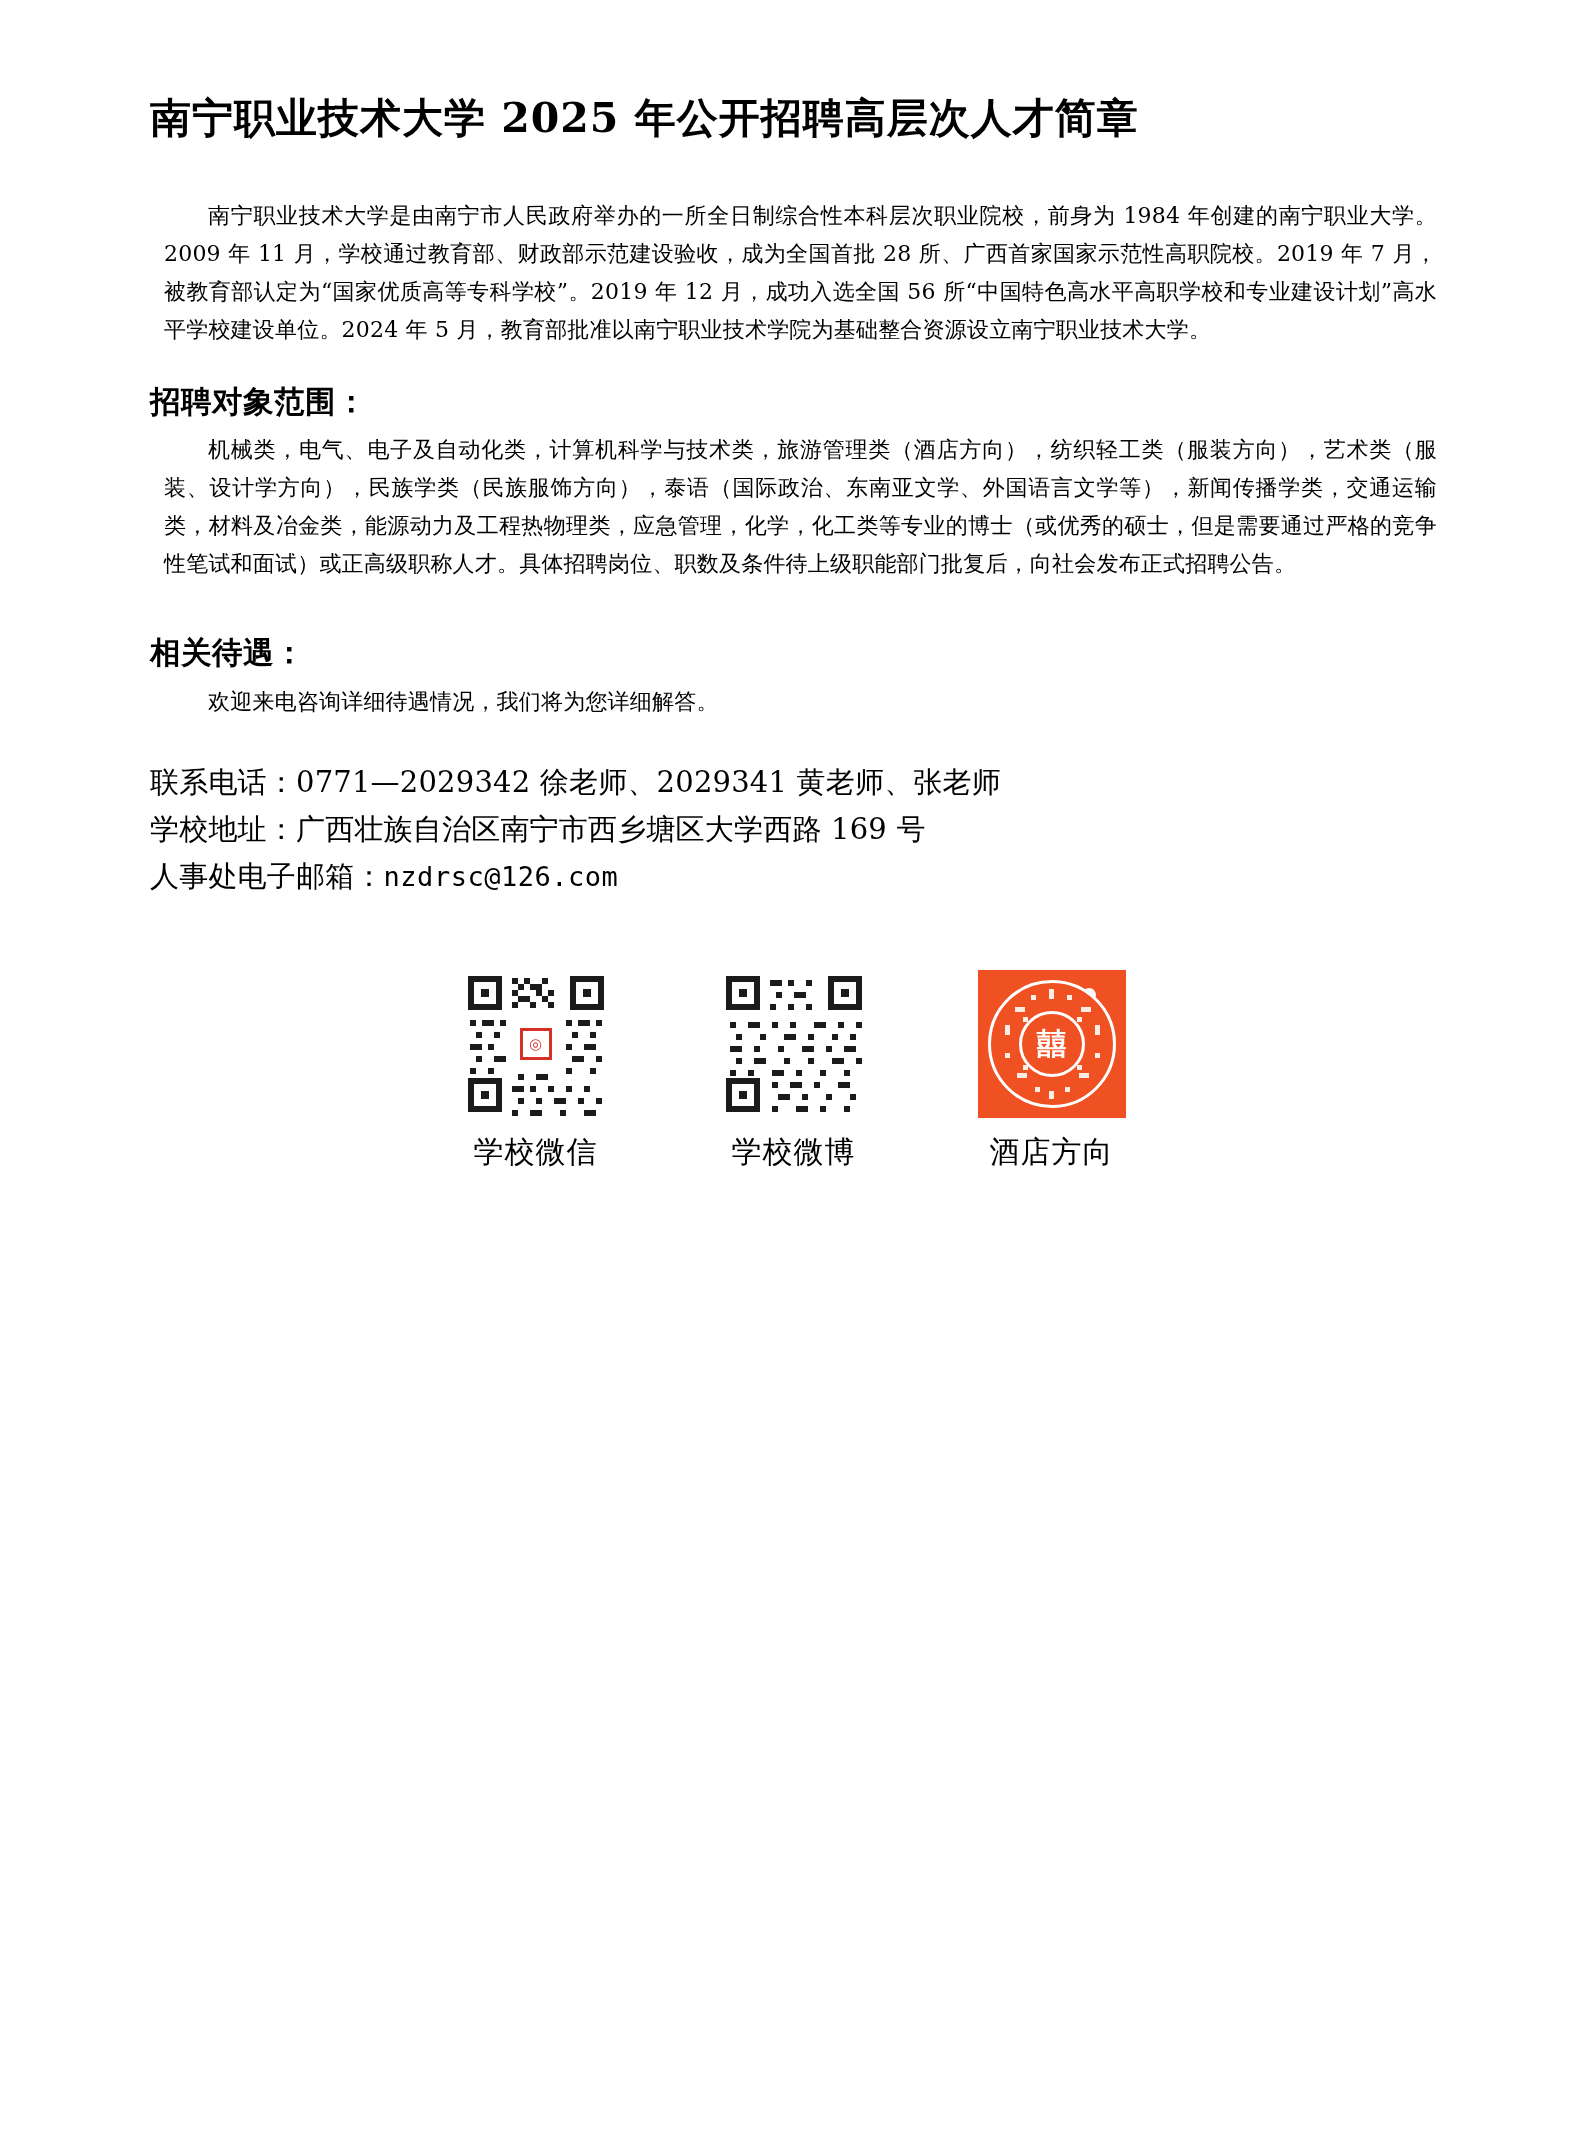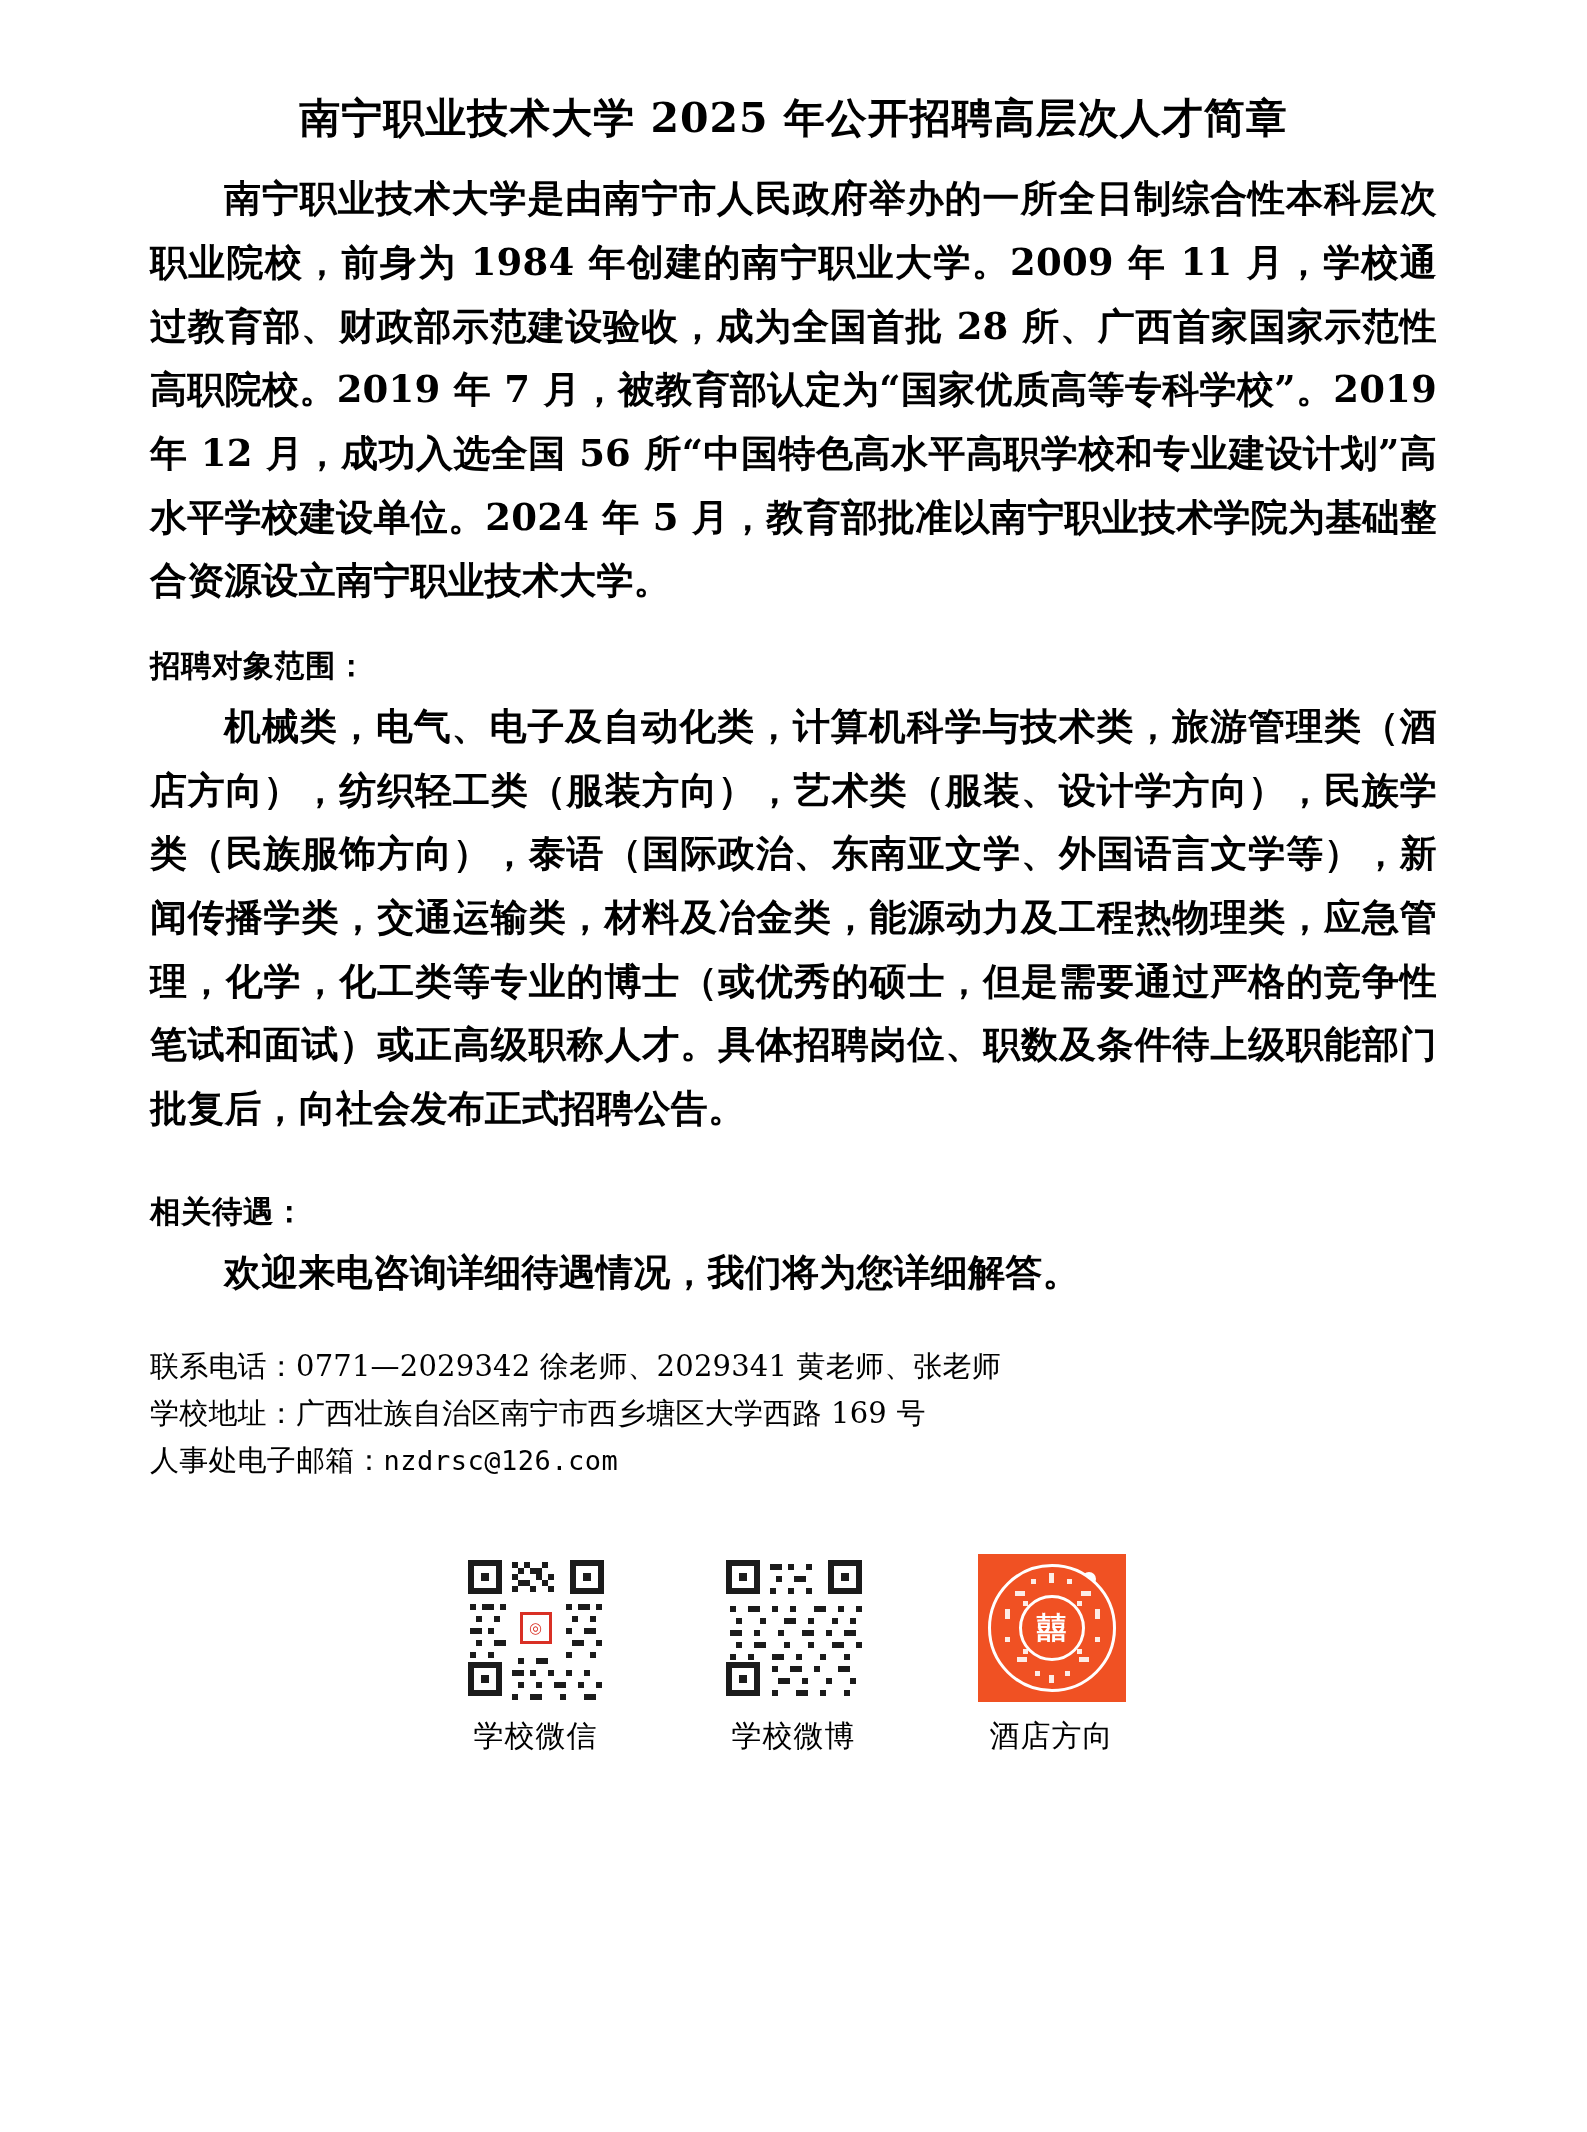--- a/index.html
+++ b/index.html
@@ -14,37 +14,35 @@
     color: #000000;
   }
   .page {
     width: 1587px;
     min-height: 2132px;
     box-sizing: border-box;
     padding: 80px 150px 40px 150px;
     background: #ffffff;
   }
   .doc-title {
-    text-align: center;
     font-size: 41px;
     font-weight: bold;
     letter-spacing: 1px;
     line-height: 1.4;
-    margin: 10px 0 20px 0;
+    margin: 10px 0 50px 0;
     font-family: "DejaVu Serif", "Liberation Serif", serif;
   }
   .para {
-    font-size: 37px;
+    font-size: 22px;
     line-height: 1.72;
     text-align: justify;
     text-justify: inter-ideograph;
     text-indent: 2em;
-    margin: 0 0 26px 0;
+    margin: 0 0 26px 14px;
     letter-spacing: 0.2px;
-    font-weight: bold;
   }
   .para.tight {
     margin-bottom: 6px;
   }
   .section-heading {
     font-size: 30.5px;
     font-weight: bold;
     line-height: 1.72;
     margin: 22px 0 4px 0;
     letter-spacing: 0.5px;

